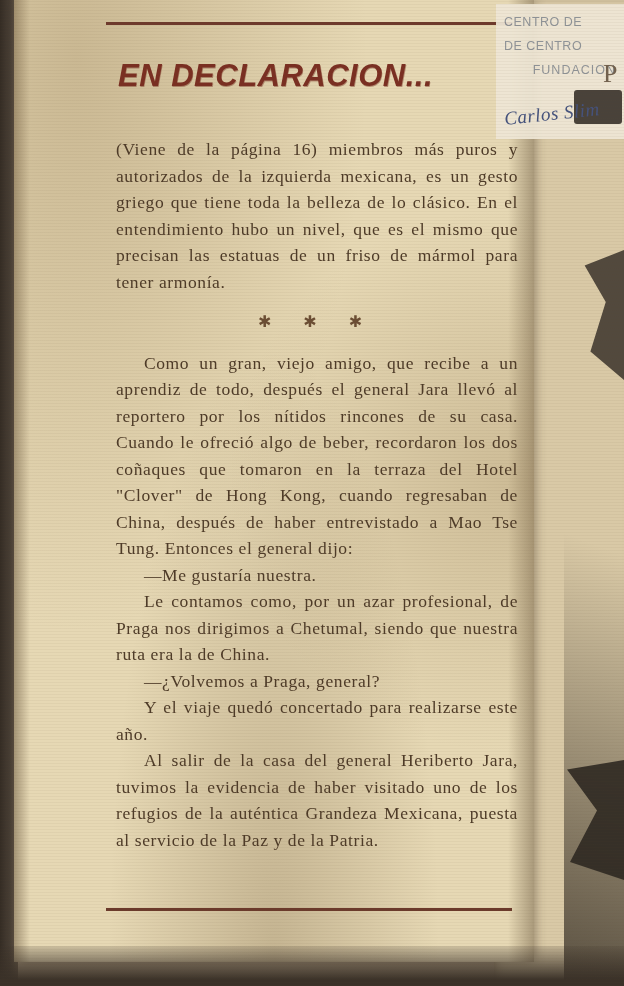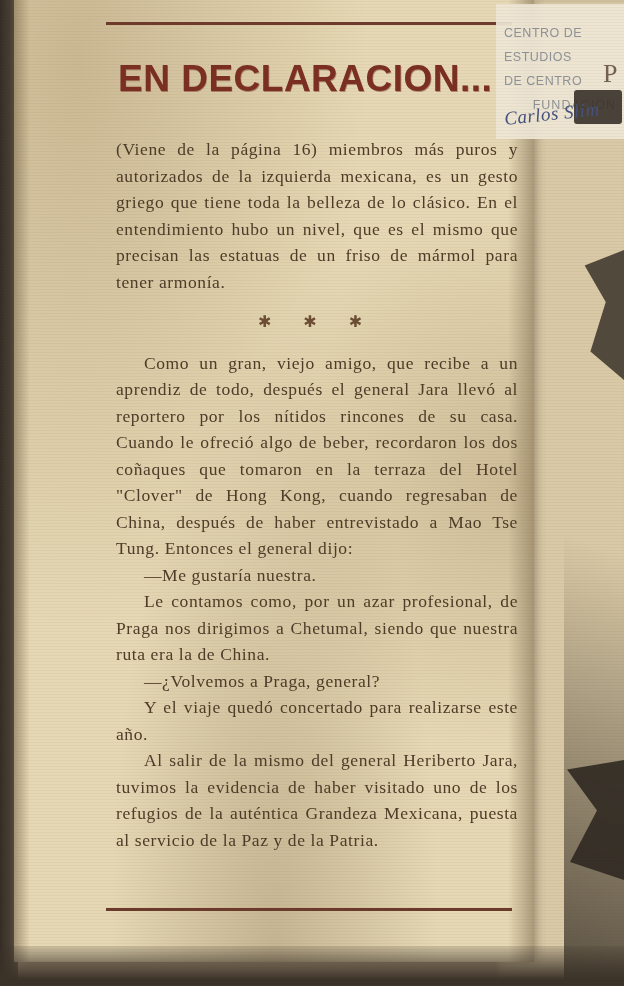--- a/index.html
+++ b/index.html
@@ -133,21 +133,22 @@
   }
   .rule-top { top: 22px; }
   .rule-bottom { top: 908px; height: 3px; background:#6b3a2b; }
 
   .headline {
     position: absolute;
     left: 104px;
     top: 58px;
     font-family: "Liberation Sans", sans-serif;
     font-weight: bold;
-    font-size: 37px;
+    font-style: italic;
+    font-size: 31px;
     letter-spacing: 0.5px;
     color: #7a2f22;
     text-shadow: 0.6px 0.6px 0 rgba(120,50,35,0.45);
   }
 
   .article {
     position: absolute;
     left: 102px;
     top: 136px;
     width: 402px;
@@ -175,21 +176,21 @@
 
   
   .stamp {
     position: absolute;
     left: 496px;
     top: 4px;
     width: 128px;
     height: 135px;
     background: #efe7d6;
     opacity: 0.93;
-    padding: 17px 8px;
+    padding: 6px 8px;
     box-sizing: border-box;
     font-family: "Liberation Sans", sans-serif;
     color: #8a8f96;
     font-size: 12.5px;
     line-height: 24px;
     letter-spacing: 0.5px;
   }
   .stamp .line { white-space: nowrap; }
   .stamp .fundacion { letter-spacing: 1px; text-align: right; }
   .signature {
@@ -282,29 +283,28 @@
     <div class="headline">EN DECLARACION...</div>
 
     <div class="article">
       <p class="p-noindent">(Viene de la página 16) miembros más puros y autorizados de la izquierda mexicana, es un gesto griego que tiene toda la belleza de lo clásico. En el entendimiento hubo un nivel, que es el mismo que precisan las estatuas de un friso de mármol para tener armonía.</p>
       <div class="stars">✱  ✱  ✱</div>
       <p class="p-indent">Como un gran, viejo amigo, que recibe a un aprendiz de todo, después el general Jara llevó al reportero por los nítidos rincones de su casa. Cuando le ofreció algo de beber, recordaron los dos coñaques que tomaron en la terraza del Hotel "Clover" de Hong Kong, cuando regresaban de China, después de haber entrevistado a Mao Tse Tung. Entonces el general dijo:</p>
       <p class="p-indent">—Me gustaría nuestra.</p>
       <p class="p-indent">Le contamos como, por un azar profesional, de Praga nos dirigimos a Chetumal, siendo que nuestra ruta era la de China.</p>
       <p class="p-indent">—¿Volvemos a Praga, general?</p>
       <p class="p-indent">Y el viaje quedó concertado para realizarse este año.</p>
-      <p class="p-indent">Al salir de la mismo del general Heriberto Jara, tuvimos la evidencia de haber visitado uno de los refugios de la auténtica Grandeza Mexicana, puesta al servicio de la Paz y de la Patria.</p>
+      <p class="p-indent">Al salir de la casa del general Heriberto Jara, tuvimos la evidencia de haber visitado uno de los refugios de la auténtica Grandeza Mexicana, puesta al servicio de la Paz y de la Patria.</p>
     </div>
 
     <div class="rule rule-bottom"></div>
   </div>
 
   <div class="stamp">
     <div class="line">CENTRO DE</div>
-    <div class="line">ESTUDIOS</div>
     <div class="line">DE CENTRO</div>
     <div class="line fundacion">FUNDACION</div>
     <div class="stamp-letter-p">P</div>
     <div class="stamp-smudge"></div>
     <div class="signature">Carlos Slim</div>
   </div>
 
   <div class="bg-dark-bottom"></div>
   <div class="grain"></div>
 </div>

